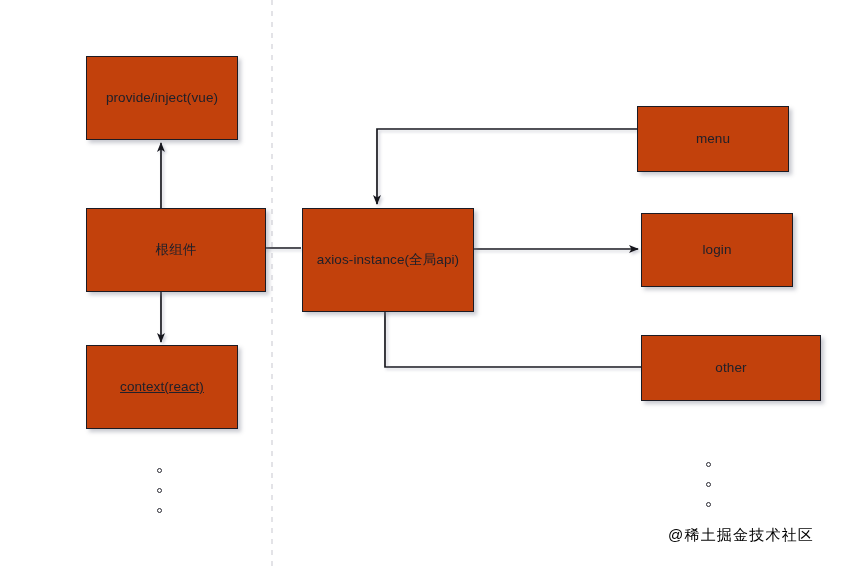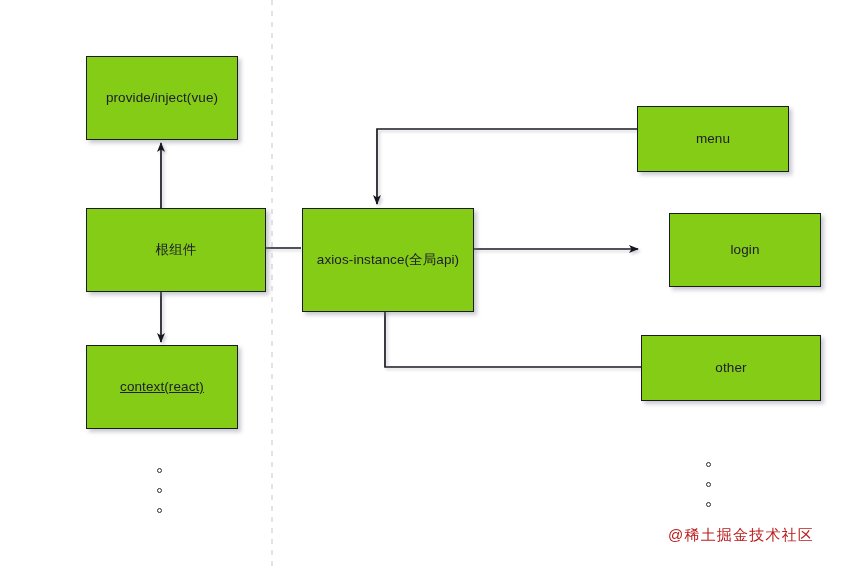--- a/index.html
+++ b/index.html
@@ -20,21 +20,21 @@
   #svg-layer {
     position: absolute;
     left: 0;
     top: 0;
     width: 845px;
     height: 566px;
   }
   .node-box {
     position: absolute;
     box-sizing: border-box;
-    background: #84cc16;
+    background: #c2410c;
     border: 1.6px solid #1b1b24;
     box-shadow: 3px 3px 4px rgba(120,122,140,0.40);
     display: flex;
     align-items: center;
     justify-content: center;
     text-align: right;
     color: #20202a;
     font-size: 13.5px;
     line-height: 1.35;
     letter-spacing: 0.1px;
@@ -53,21 +53,21 @@
     height: 5px;
     border-radius: 50%;
     background: #ffffff;
     border: 1.6px solid #2a2a33;
     margin: 0 auto 15px auto;
     box-sizing: border-box;
   }
   .ellipsis-dot:last-child { margin-bottom: 0; }
   .watermark {
     position: absolute;
-    color: #b91c1c;
+    color: #000000;
     font-size: 15px;
     letter-spacing: 1.2px;
     white-space: nowrap;
     user-select: none;
   }
 </style>
 </head>
 <body>
 
 <div id="canvas">
@@ -113,21 +113,21 @@
   </div>
 
   <div class="node-box" style="left:302px; top:208px; width:172px; height:104px;">
     <span class="node-label">axios-instance(全局api)</span>
   </div>
 
   <div class="node-box" style="left:637px; top:106px; width:152px; height:66px;">
     <span class="node-label">menu</span>
   </div>
 
-  <div class="node-box" style="left:641px; top:213px; width:152px; height:74px;margin-left:28px;">
+  <div class="node-box" style="left:641px; top:213px; width:152px; height:74px;">
     <span class="node-label">login</span>
   </div>
 
   <div class="node-box" style="left:641px; top:335px; width:180px; height:66px;">
     <span class="node-label">other</span>
   </div>
 
   <div class="ellipsis-group" style="left:152px; top:468px;">
     <div class="ellipsis-dot"></div>
     <div class="ellipsis-dot"></div>

